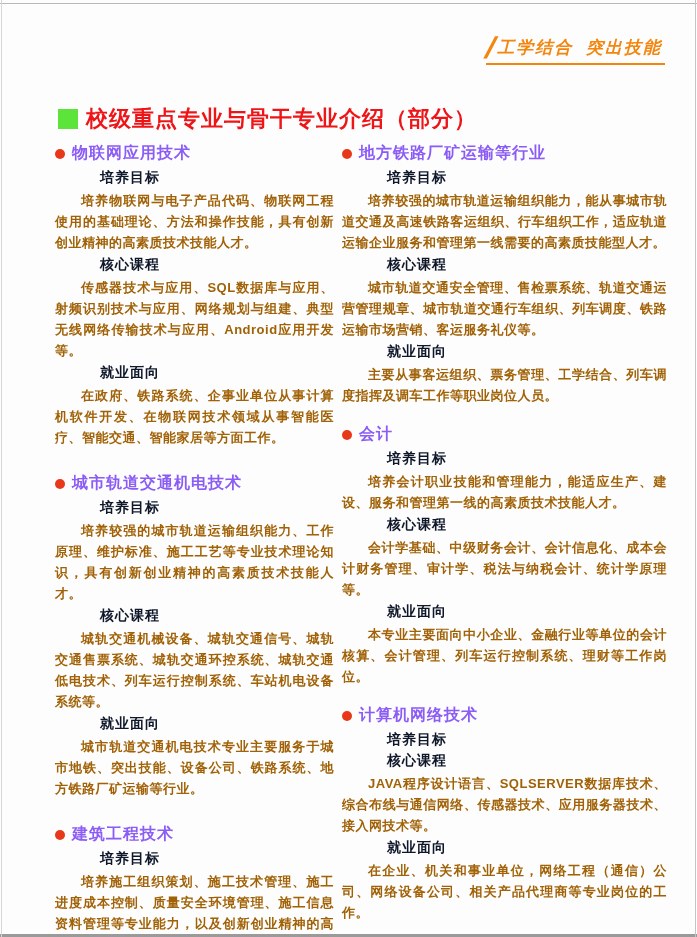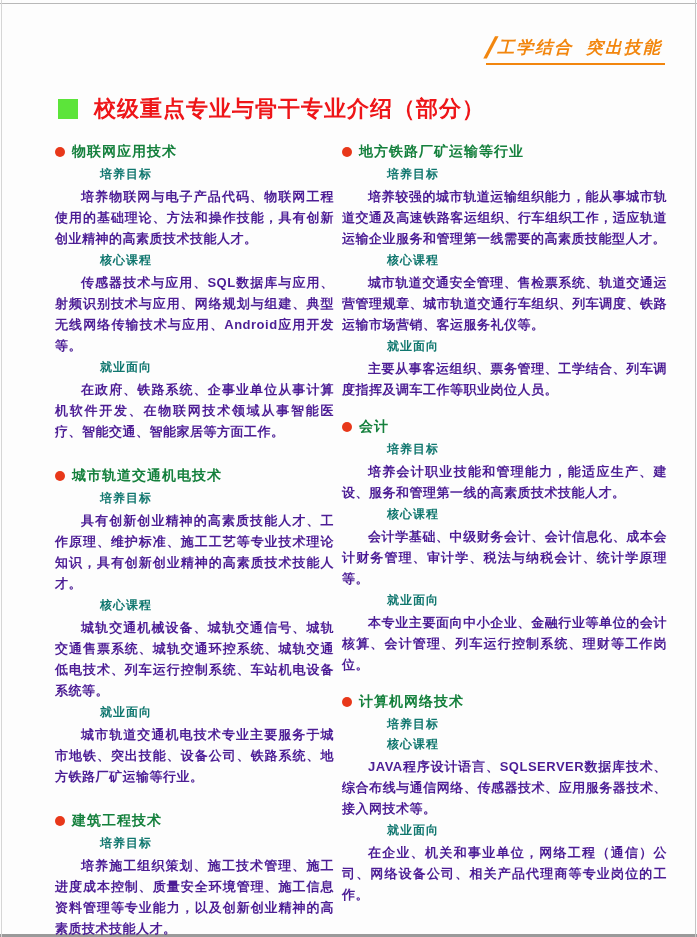--- a/index.html
+++ b/index.html
@@ -42,25 +42,25 @@
     font-weight: bold;
     line-height: 16px;
     vertical-align: -5px;
     margin-right: 1px;
     transform: skewX(-8deg);
   }
 
   
   .title-row {
     position: absolute;
-    top: 94px;
+    top: 104px;
     left: 58px;
     display: flex;
     align-items: center;
-    gap: 16px;
+    gap: 8px;
     white-space: nowrap;
   }
   .green-square {
     width: 20px;
     height: 20px;
     background: #5ce43a;
     flex: 0 0 auto;
   }
   .title-text {
     color: #ee1518;
@@ -92,38 +92,38 @@
     margin-bottom: 5px;
   }
   .bullet {
     width: 10px;
     height: 10px;
     border-radius: 50%;
     background: #e8381a;
     flex: 0 0 auto;
   }
   .sec-title {
-    color: #15803d;
-    font-size: 14px;
+    color: #8b5cf6;
+    font-size: 16px;
     font-weight: bold;
     letter-spacing: 1px;
     white-space: nowrap;
   }
   .sub {
-    font-size: 12px;
-    font-weight: bold;
-    color: #0f766e;
+    font-size: 14px;
+    font-weight: bold;
+    color: #0f172a;
     margin: 3px 0 3px 45px;
     letter-spacing: 1px;
   }
   .body {
     font-size: 13px;
     line-height: 21px;
     font-weight: 600;
-    color: #4c1d95;
+    color: #a16207;
     text-align: justify;
     text-indent: 2em;
     letter-spacing: 0.5px;
   }
 </style>
 </head>
 <body>
 
 <div class="page">
   <div class="edge-top"></div>
@@ -154,21 +154,21 @@
         <div class="sub">就业面向</div>
         <p class="body">在政府、铁路系统、企事业单位从事计算机软件开发、在物联网技术领域从事智能医疗、智能交通、智能家居等方面工作。</p>
       </div>
 
       <div class="section">
         <div class="sec-head">
           <span class="bullet"></span>
           <span class="sec-title">城市轨道交通机电技术</span>
         </div>
         <div class="sub">培养目标</div>
-        <p class="body">具有创新创业精神的高素质技能人才、工作原理、维护标准、施工工艺等专业技术理论知识，具有创新创业精神的高素质技术技能人才。</p>
+        <p class="body">培养较强的城市轨道运输组织能力、工作原理、维护标准、施工工艺等专业技术理论知识，具有创新创业精神的高素质技术技能人才。</p>
         <div class="sub">核心课程</div>
         <p class="body">城轨交通机械设备、城轨交通信号、城轨交通售票系统、城轨交通环控系统、城轨交通低电技术、列车运行控制系统、车站机电设备系统等。</p>
         <div class="sub">就业面向</div>
         <p class="body">城市轨道交通机电技术专业主要服务于城市地铁、突出技能、设备公司、铁路系统、地方铁路厂矿运输等行业。</p>
       </div>
 
       <div class="section">
         <div class="sec-head">
           <span class="bullet"></span>
           <span class="sec-title">建筑工程技术</span>

